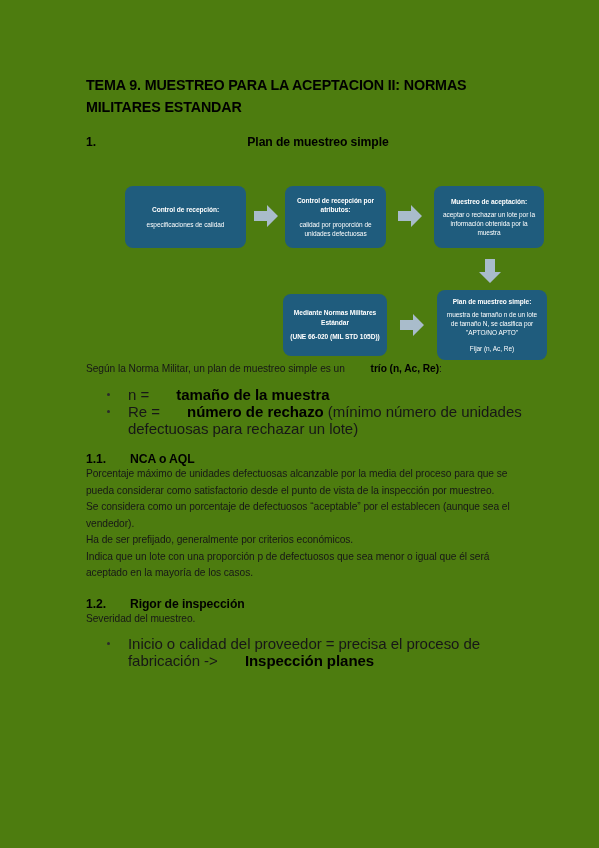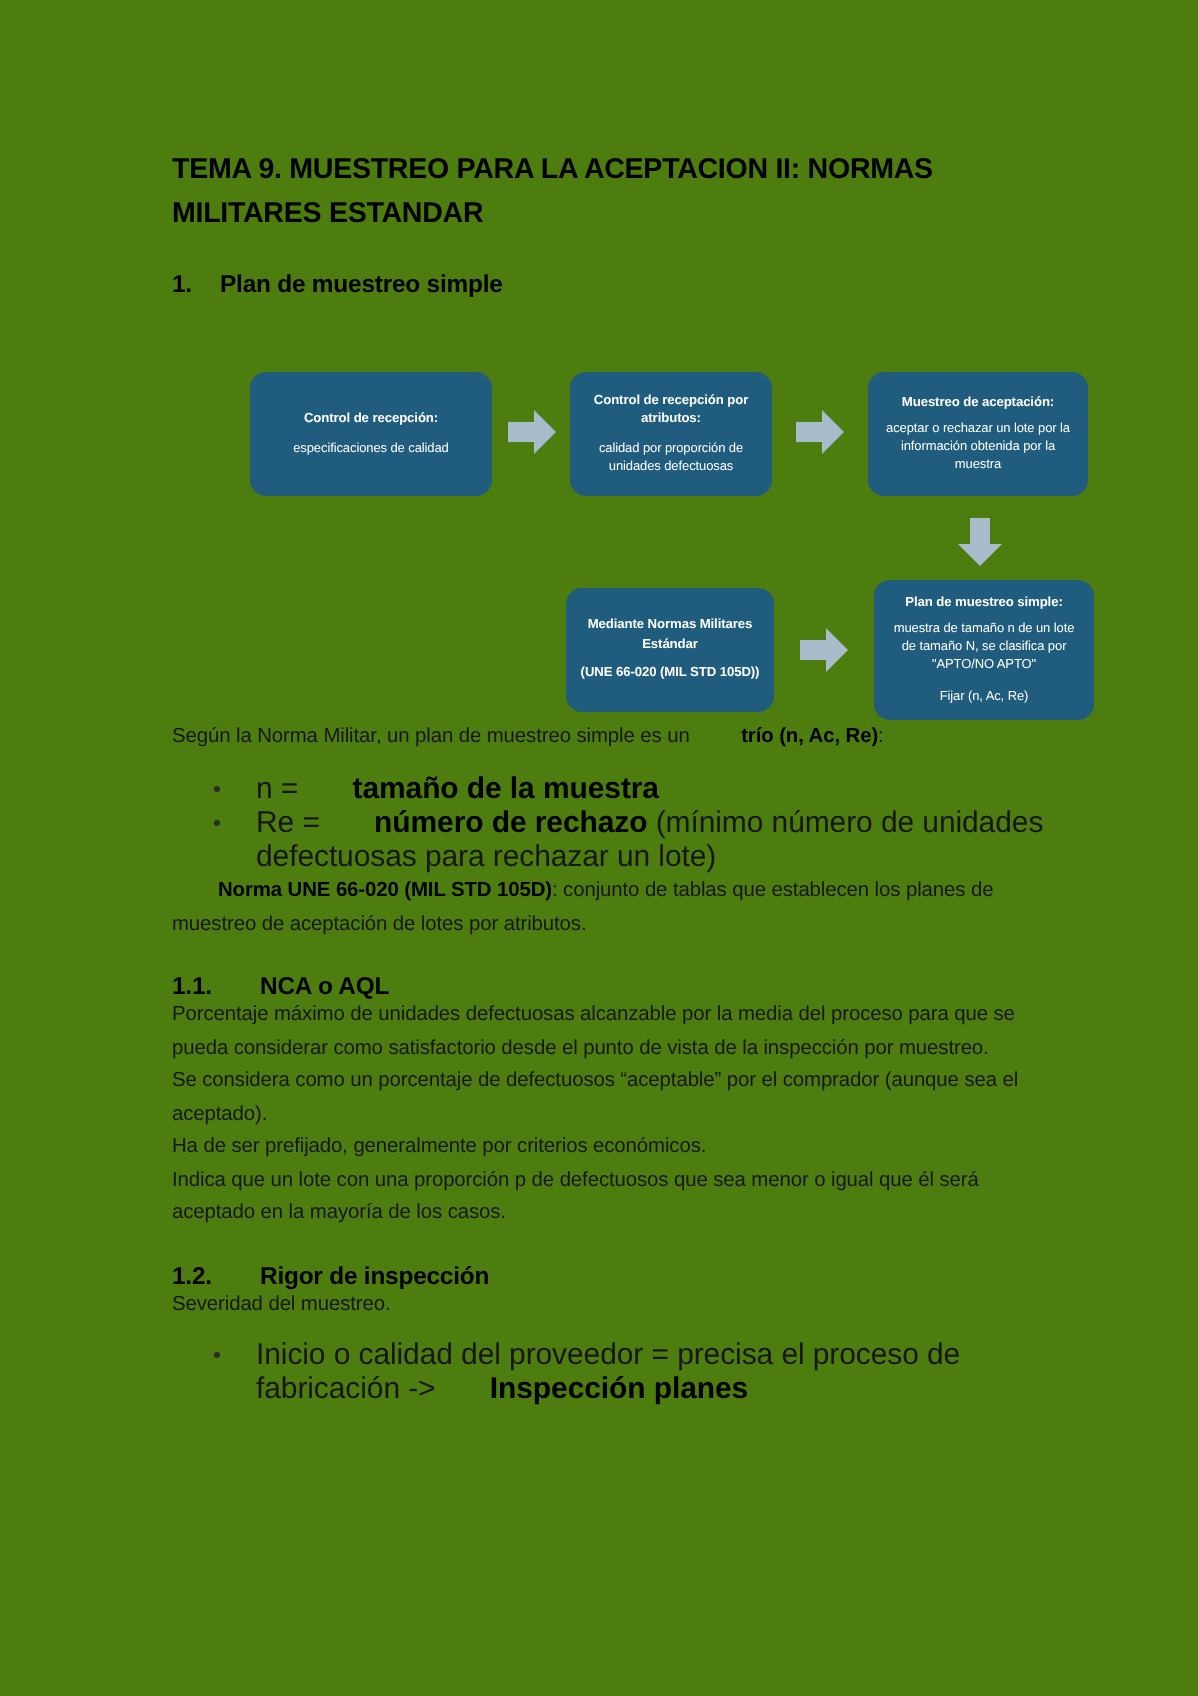--- a/index.html
+++ b/index.html
@@ -42,21 +42,21 @@
   }
 
   .h2-row {
     display: flex;
     margin-top: 17px;
     font-size: 12.2px;
     font-weight: bold;
     letter-spacing: -0.1px;
   }
   .h2-row .num { width: 24px; flex: 0 0 24px; }
-  .h2-row .txt { flex: 1 1 auto; }
+  .h2-row .txt { flex: 1 1 auto; text-align: center; }
 
   .h3-row {
     display: flex;
     font-size: 12.2px;
     font-weight: bold;
     letter-spacing: -0.1px;
   }
   .h3-row .num { width: 44px; flex: 0 0 44px; }
   .h3-row .txt { flex: 1 1 auto; }
 
@@ -235,29 +235,28 @@
 
     <ul class="bullets">
       <li>
         <span class="bullet-dot"></span><span>n = </span><b>tamaño de la muestra</b><span></span>
       </li>
       <li>
         <span class="bullet-dot"></span><span>Re = </span><b>número de rechazo</b><span> (mínimo número de unidades defectuosas para rechazar un lote)</span>
       </li>
     </ul>
 
-    <p class="body gap-before"><b>Norma UNE 66-020 (MIL STD 105D)</b><span>: conjunto de tablas que establecen los planes de muestreo de aceptación de lotes por atributos.</span></p>
 
     <div class="h3-row" style="margin-top:15px;">
       <span class="num">1.1.</span>
       <span class="txt">NCA o AQL</span>
     </div>
 
     <p class="body gap-before">Porcentaje máximo de unidades defectuosas alcanzable por la media del proceso para que se pueda considerar como satisfactorio desde el punto de vista de la inspección por muestreo.</p>
-    <p class="body gap-before">Se considera como un porcentaje de defectuosos “aceptable” por el comprador (aunque sea el aceptado).</p>
+    <p class="body gap-before">Se considera como un porcentaje de defectuosos “aceptable” por el establecen (aunque sea el vendedor).</p>
     <p class="body gap-before">Ha de ser prefijado, generalmente por criterios económicos.</p>
     <p class="body gap-before">Indica que un lote con una proporción p de defectuosos que sea menor o igual que él será aceptado en la mayoría de los casos.</p>
 
     <div class="h3-row" style="margin-top:15px;align-items:flex-end;">
       <span class="num">1.2.</span>
       <span class="txt">Rigor de inspección</span>
     </div>
 
     <p class="body gap-before">Severidad del muestreo.</p>
 

